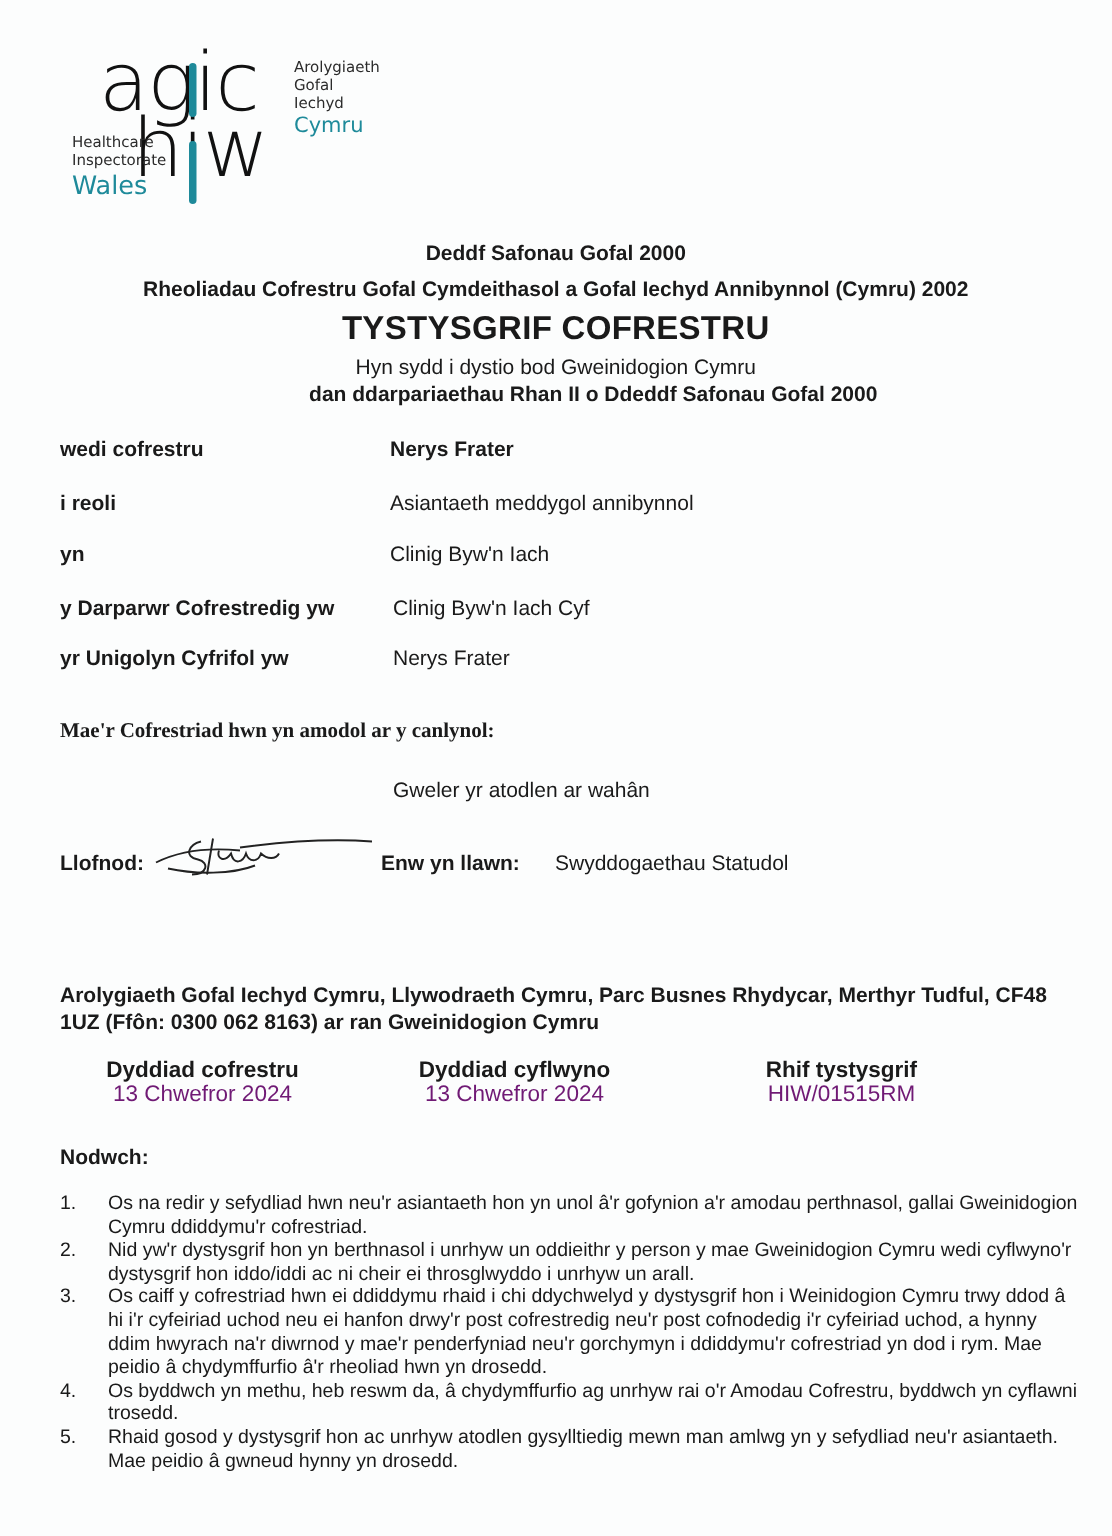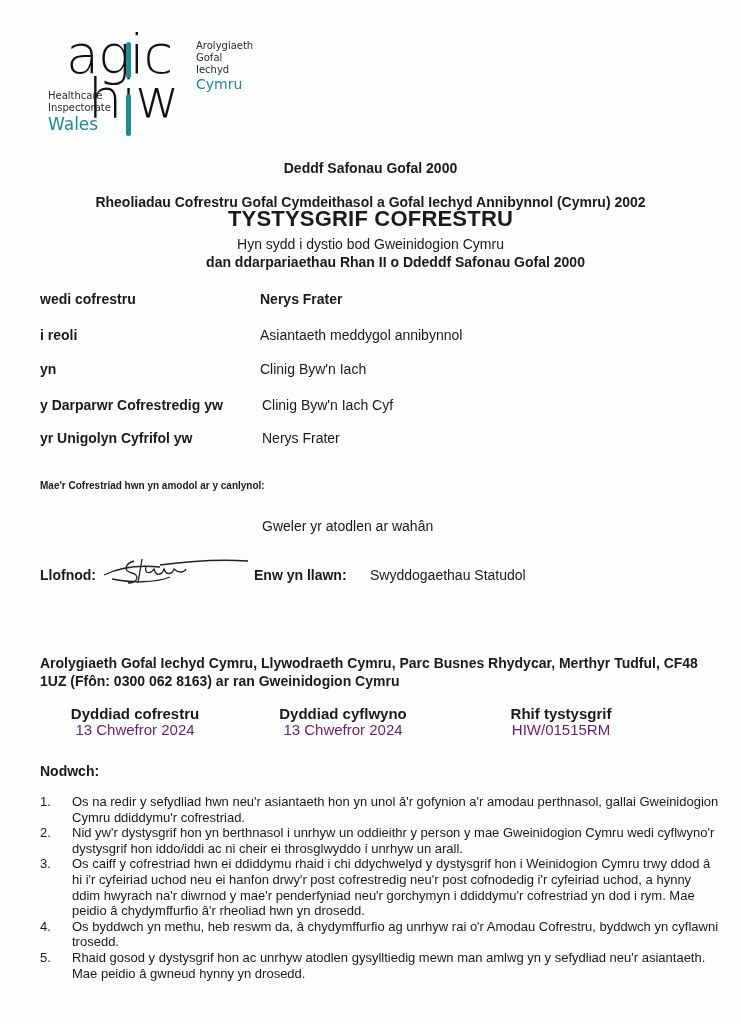--- a/index.html
+++ b/index.html
@@ -27,30 +27,30 @@
     position: absolute; font-family: "DejaVu Sans", sans-serif; font-size: 10px; line-height: 12px; color: #2b2b2b;
   }
   .logo .teal { color: #1e8a9a; }
   .logo .cymru-tag { left: 152px; top: 8px; }
   .logo .cymru-tag .l3 { font-size: 14px; line-height: 16px; }
   .logo .wales-tag { left: 4px; top: 58px; text-align: left; }
   .logo .wales-tag .l3 { font-size: 17px; line-height: 20px; }
 
   .center { left: 0; width: 741px; text-align: center; }
   .h-act { top: 160px; font-size: 14px; font-weight: bold; }
-  .h-regs { top: 194px; font-size: 14px; font-weight: bold; }
+  .h-regs { top: 184px; font-size: 14px; font-weight: bold; }
   .h-title { top: 206px; font-size: 22px; font-weight: bold; letter-spacing: 0.2px; }
   .h-sub1 { top: 236px; font-size: 14px; font-weight: normal; }
   .h-sub2 { top: 254px; font-size: 14px; font-weight: bold; margin-left: 25px; }
 
   .row-label { left: 40px; font-size: 14px; font-weight: bold; }
   .row-value { left: 260px; font-size: 14px; }
   .row-value.bold { font-weight: bold; }
 
-  .cond-head { left: 40px; top: 480px; font-size: 10px; font-weight: bold; }
+  .cond-head { left: 40px; top: 480px; font-size: 14px; font-weight: bold; font-family: Liberation Serif, serif; }
   .cond-val { left: 262px; top: 518px; font-size: 14px; }
 
   .sig-label { left: 40px; top: 567px; font-size: 14px; font-weight: bold; }
   .signature { left: 100px; top: 553px; width: 150px; height: 36px; }
   .name-label { left: 254px; top: 567px; font-size: 14px; font-weight: bold; }
   .name-val { left: 370px; top: 567px; font-size: 14px; line-height: 17px; }
 
   .address { left: 40px; top: 654px; width: 670px; font-size: 14px; font-weight: bold; line-height: 18px; }
 
   .meta-col { top: 706px; text-align: center; font-size: 15px; line-height: 16px; }

